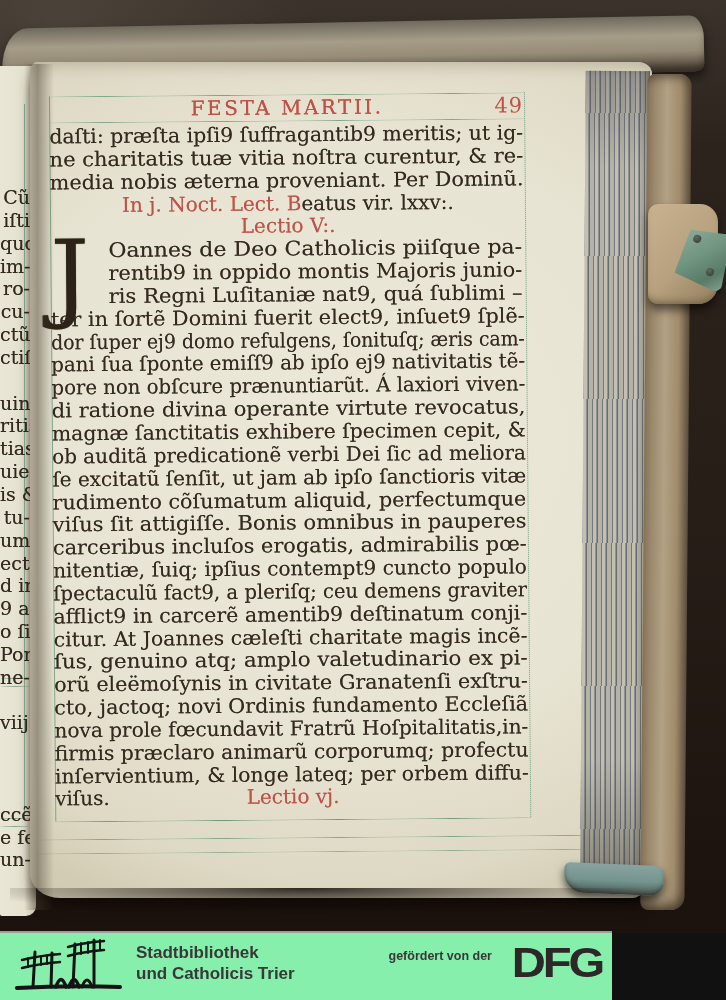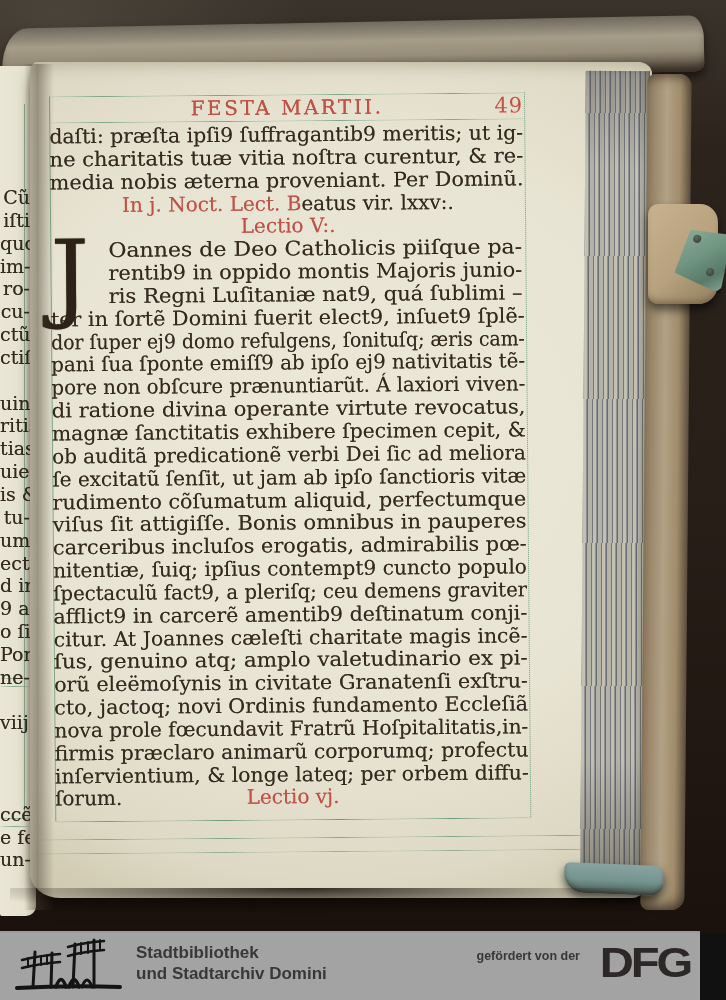--- a/index.html
+++ b/index.html
@@ -91,21 +91,21 @@
       text-shadow:0 0 1px rgba(30,20,10,.8);}
   .lastline{position:relative;width:476px;}
   .centered-abs{position:absolute;left:0;right:0;text-align:center;}
 
   
   .fragcol{position:absolute;left:0;top:120px;width:30px;text-align:right;
       color:#33291f;}
   .fragcol .bline{width:30px;font-size:19px;transform:none;}
 
   
-  .footer{position:absolute;left:0;bottom:0;width:700px;height:67px;background:#a3a3a3;
+  .footer{position:absolute;left:0;bottom:0;width:612px;height:67px;background:#86efac;
       border-top:2px solid #9c9c9c;font-family:"Liberation Sans", sans-serif;}
   .lib-text{position:absolute;left:136px;top:9px;font-size:17px;font-weight:bold;
       color:#383838;line-height:21px;}
   .fund-text{position:absolute;right:120px;top:15px;font-size:12.5px;font-weight:bold;
       color:#383838;line-height:16px;text-align:center;}
   .dfg{position:absolute;right:10px;top:6px;font-size:45px;font-weight:bold;color:#2d2828;
       letter-spacing:-3px;transform:scale(1.05,.93);transform-origin:right top;}
   .pn-logo{position:absolute;left:14px;top:4px;}
 </style>
 </head>
@@ -208,21 +208,21 @@
               <div class="bline fitw fit-full" style="transform: scaleX(1.0272);">afflict9 in carcerẽ amentib9 deſtinatum conji-</div>
               <div class="bline fitw fit-full" style="transform: scaleX(1.0219);">citur. At Joannes cæleſti charitate magis incẽ-</div>
               <div class="bline fitw fit-full" style="transform: scaleX(1.0723);">ſus, genuino atq; amplo valetudinario ex pi-</div>
               <div class="bline fitw fit-full" style="transform: scaleX(1.0336);">orũ eleëmoſynis in civitate Granatenſi exſtru-</div>
               <div class="bline fitw fit-full" style="transform: scaleX(1.0339);">cto, jactoq; novi Ordinis fundamento Eccleſiã</div>
               <div class="bline fitw fit-full" style="transform: scaleX(1.0027);">nova prole fœcundavit Fratrũ Hoſpitalitatis,in-</div>
               <div class="bline fitw fit-full" style="transform: scaleX(1.0186);">firmis præclaro animarũ corporumq; profectu</div>
               <div class="bline fitw fit-full" style="transform: scaleX(1.0185);">inſervientium, &amp; longe lateq; per orbem diffu-</div>
             </div>
           <div class="bline lastline">
-            <span>ſorum.</span>
+            <span>viſus.</span>
             <span class="red centered-abs">Lectio vj.</span>
           </div>
         </div>
       </div>
     </div>
   </div>
 
   <div class="gutter"></div>
   <div class="fore-edge"></div>
   <div class="board"></div>
@@ -248,20 +248,20 @@
         <path d="M54 10 C64 7 78 5 90 4" stroke-width="2.5"></path>
         <path d="M54 19 C64 16 78 14 90 13" stroke-width="2.5"></path>
         <path d="M67 6 L67 17 M74 5 L74 16 M86 3 L86 13" stroke-width="2"></path>
         <path d="M42 50 Q47 35 52 50" stroke-width="3.5"></path>
         <path d="M55 50 Q60 35 65 50" stroke-width="3.5"></path>
         <path d="M68 50 Q73 36 78 50" stroke-width="3"></path>
       </g>
     </svg>
     <div class="lib-text">
       <div>Stadtbibliothek</div>
-      <div>und Stadtarchiv Domini</div>
+      <div>und Catholicis Trier</div>
     </div>
     <div class="fund-text">
       <div>gefördert von der</div>
     </div>
     <div class="dfg">DFG</div>
   </div>
 </div>
 
 </body></html>

